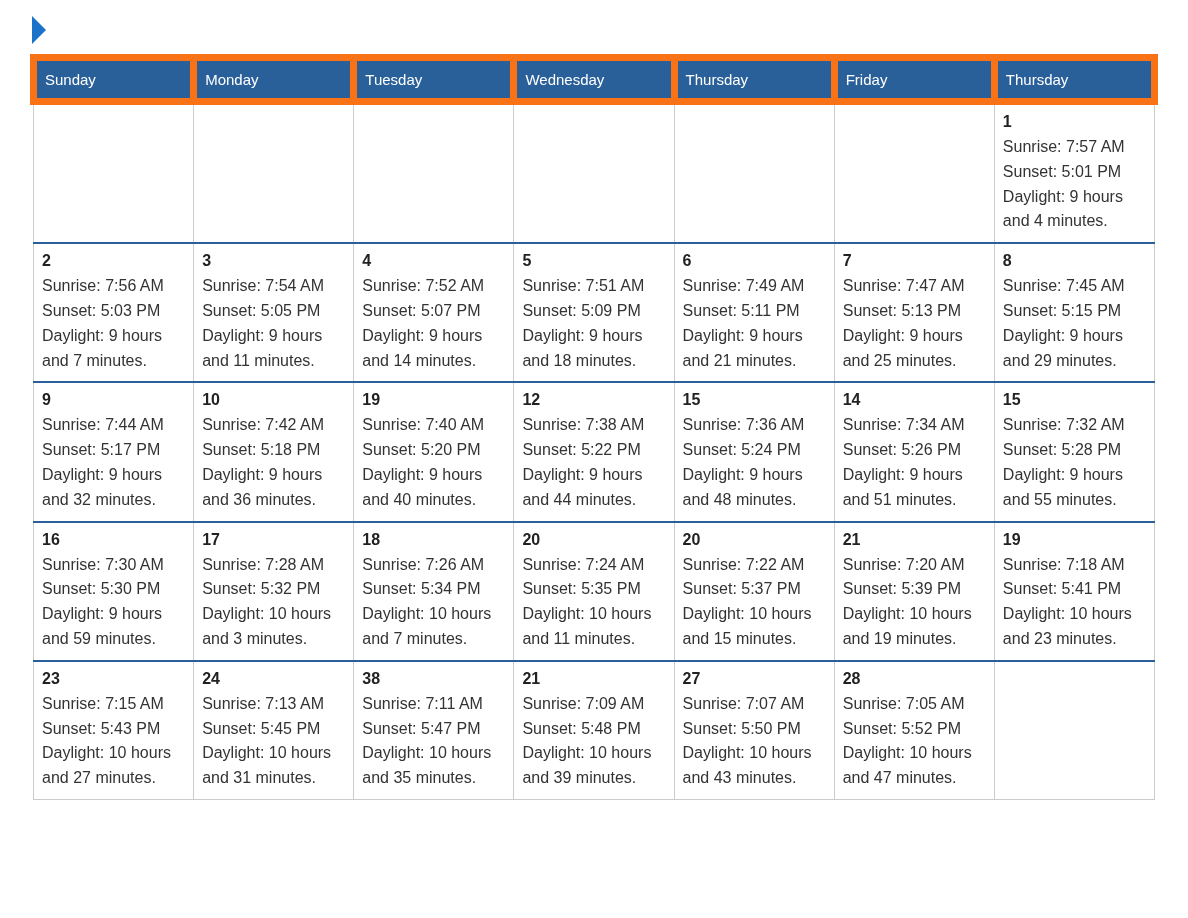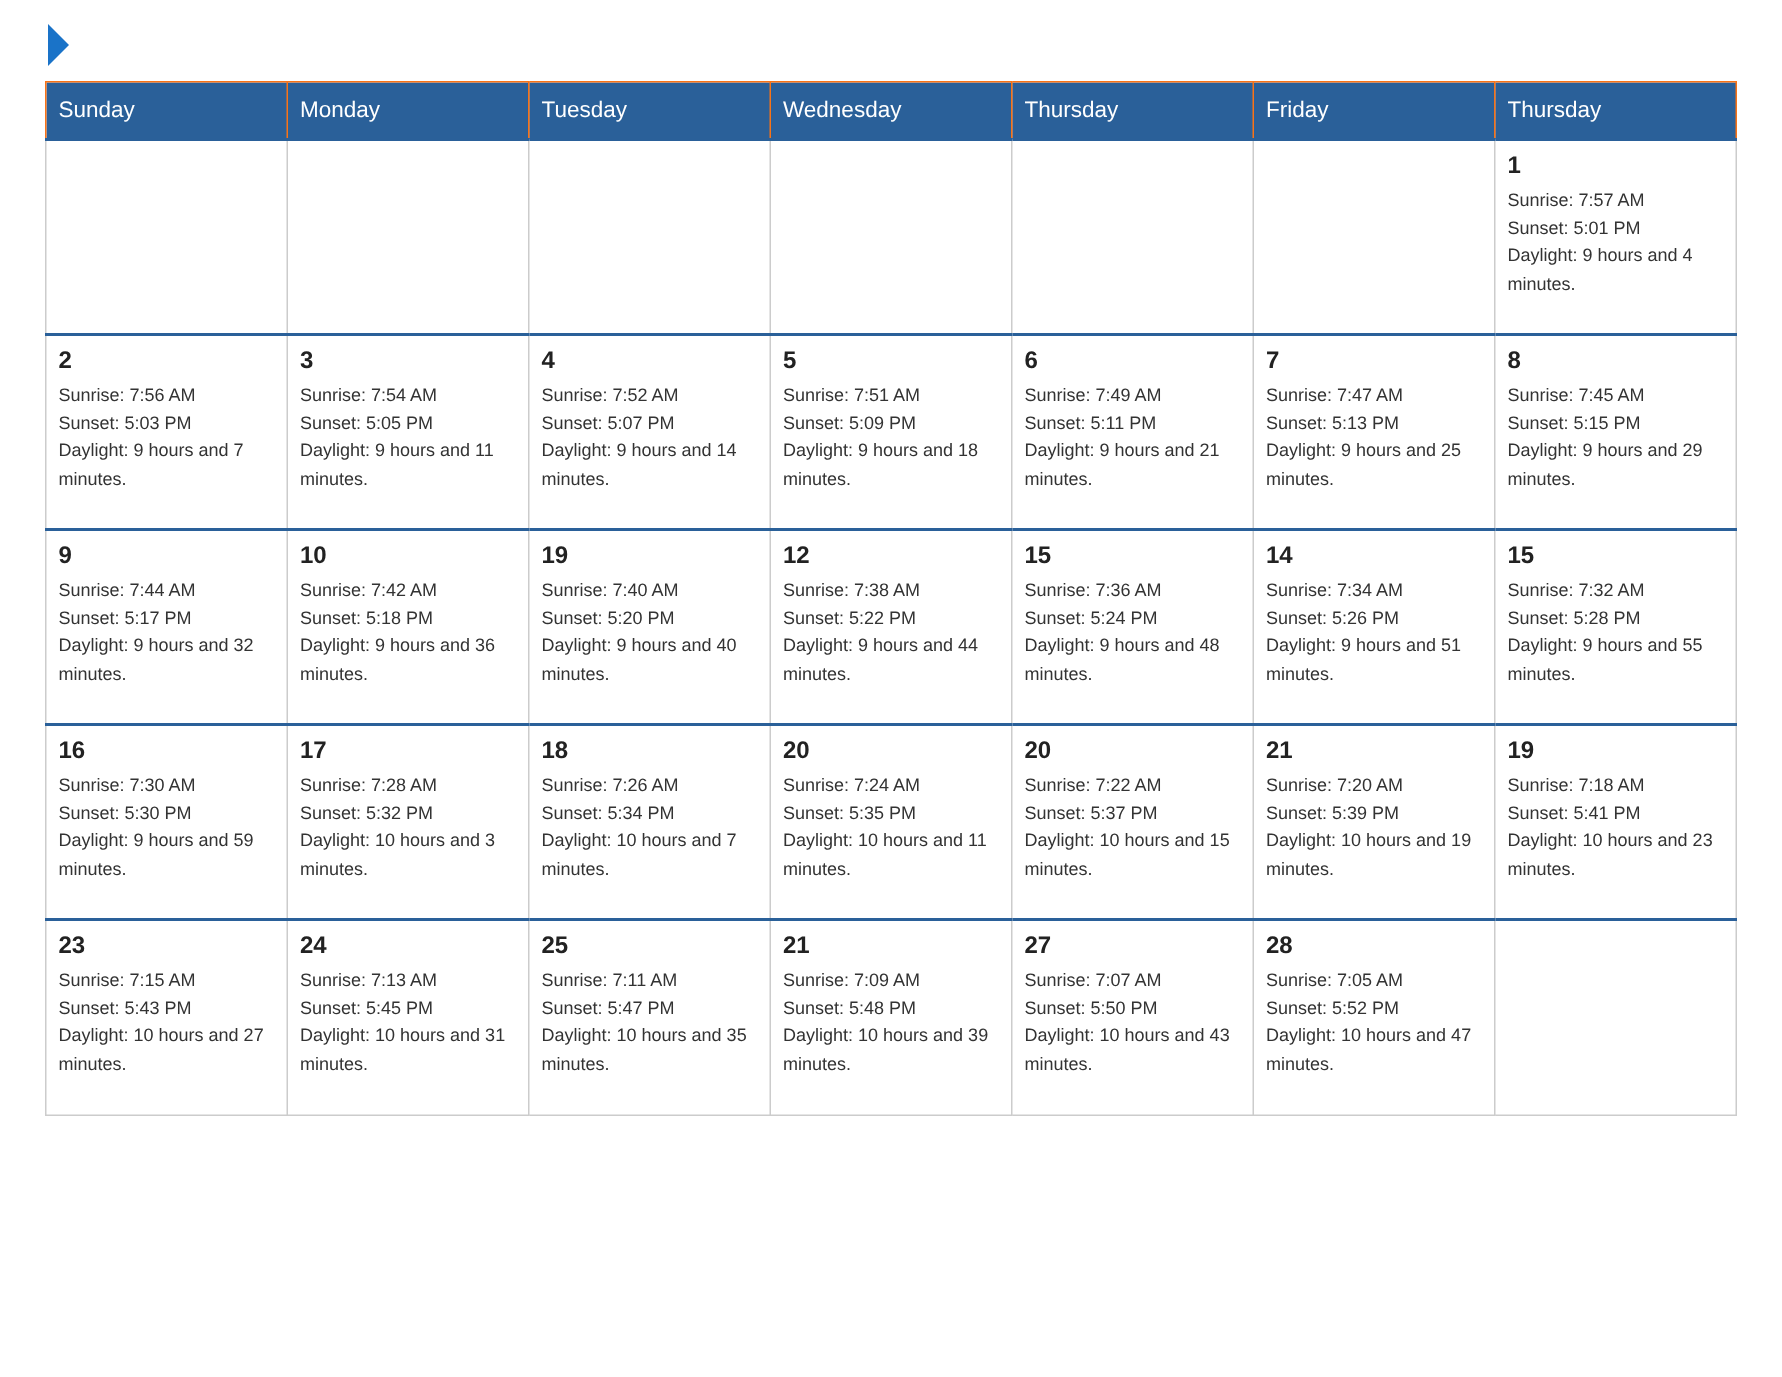--- a/index.html
+++ b/index.html
@@ -63,38 +63,38 @@
       border-collapse: collapse;
       margin-top: 10px;
     }
     .calendar th {
       background-color: #2a6099;
       color: #fff;
       padding: 10px 8px;
       font-size: 15px;
       font-weight: normal;
       text-align: left;
-      border: 1px solid #f97316;
+      border: 7px solid #f97316;
     }
     .calendar td {
       border: 1px solid #ccc;
       vertical-align: top;
       padding: 8px;
       width: 14.28%;
       min-height: 120px;
       height: 130px;
     }
     .day-number {
       font-size: 16px;
       font-weight: bold;
       color: #222;
       margin-bottom: 4px;
     }
     .day-info {
-      font-size: 12px;
+      font-size: 16px;
       color: #333;
       line-height: 1.55;
     }
     .empty-cell {
       background: #fff;
     }
     .week-row td {
       border-top: 2px solid #2a6099;
     }
   </style>
@@ -233,21 +233,21 @@
       <tr class="week-row">
         <td>
           <div class="day-number">23</div>
           <div class="day-info">Sunrise: 7:15 AM<br>Sunset: 5:43 PM<br>Daylight: 10 hours and 27 minutes.</div>
         </td>
         <td>
           <div class="day-number">24</div>
           <div class="day-info">Sunrise: 7:13 AM<br>Sunset: 5:45 PM<br>Daylight: 10 hours and 31 minutes.</div>
         </td>
         <td>
-          <div class="day-number">25</div>
+          <div class="day-number">38</div>
           <div class="day-info">Sunrise: 7:11 AM<br>Sunset: 5:47 PM<br>Daylight: 10 hours and 35 minutes.</div>
         </td>
         <td>
           <div class="day-number">21</div>
           <div class="day-info">Sunrise: 7:09 AM<br>Sunset: 5:48 PM<br>Daylight: 10 hours and 39 minutes.</div>
         </td>
         <td>
           <div class="day-number">27</div>
           <div class="day-info">Sunrise: 7:07 AM<br>Sunset: 5:50 PM<br>Daylight: 10 hours and 43 minutes.</div>
         </td>

